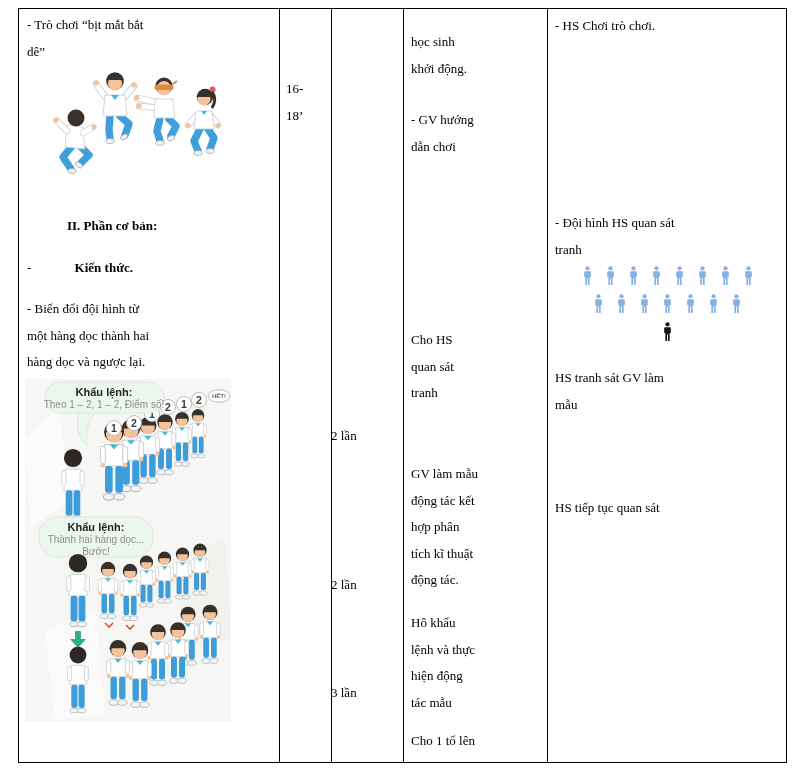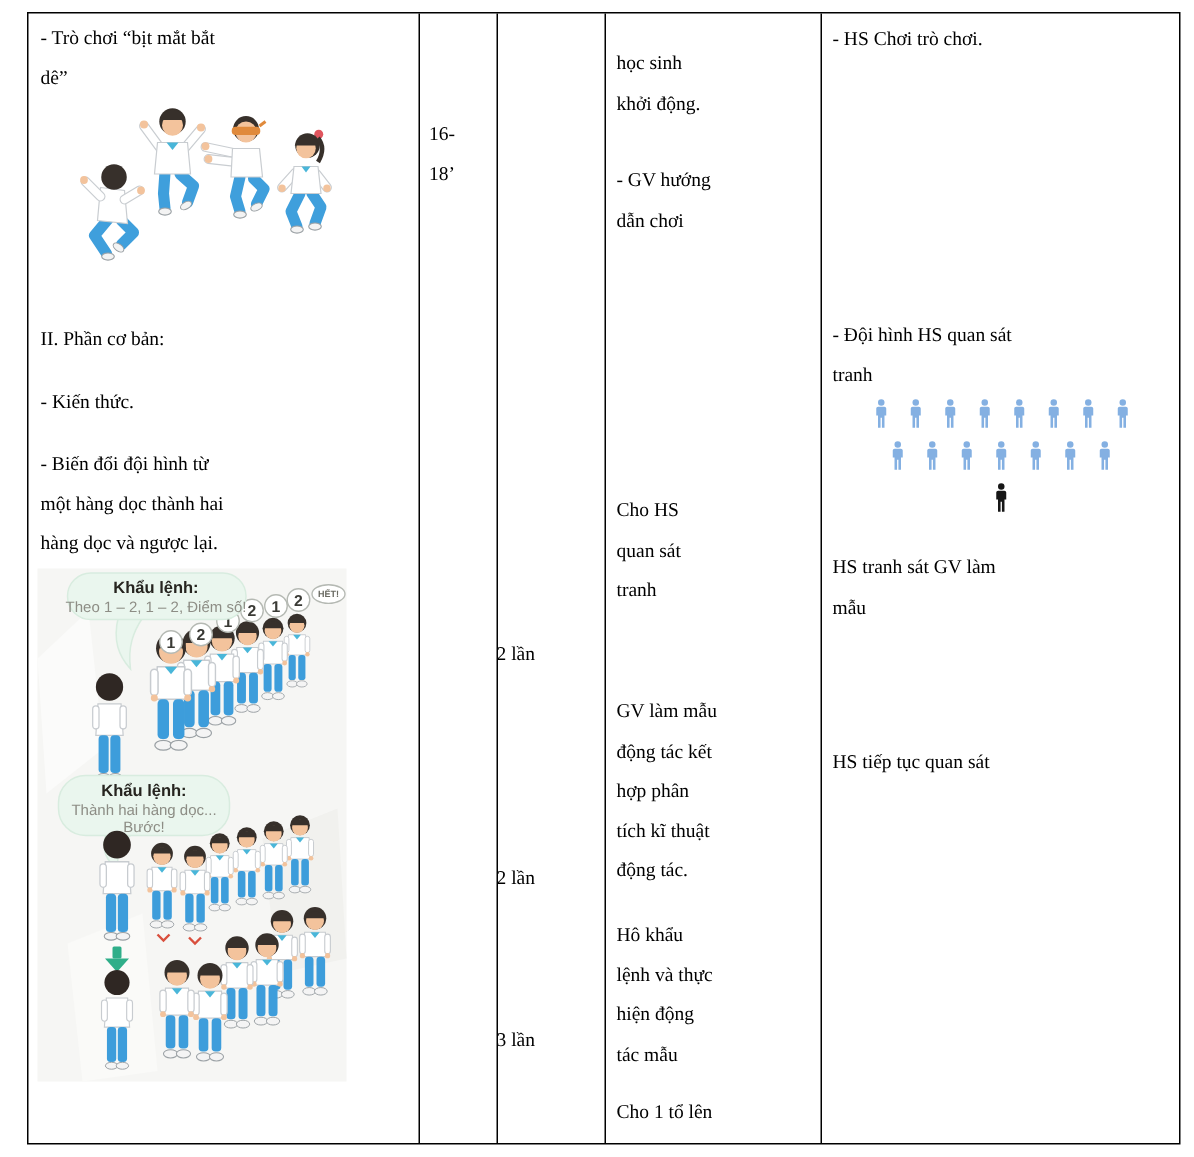--- a/index.html
+++ b/index.html
@@ -1,21 +1,21 @@
 <!DOCTYPE html>
 <html><head>
 <meta charset="utf-8">
 <style>
   html,body{margin:0;padding:0;background:#fff;}
   #page{position:relative;width:796px;height:771px;background:#fff;overflow:hidden;
         font-family:"Liberation Serif",serif;color:#000;}
   #tbl{position:absolute;left:18px;top:8px;width:767px;height:753px;border:1px solid #000;}
   .vsep{position:absolute;top:0;bottom:0;width:0;border-left:1px solid #000;}
   .t{position:absolute;font-size:13px;line-height:26.5px;white-space:pre-line;}
-  .b{font-weight:normal;}
+  .b{font-weight:bold;margin-left:40px;}
   .rep{left:312px;width:72px;text-align:left;}
   .c4{left:392px;width:132px;}
   .c5{left:536px;width:228px;}
   svg{display:block;overflow:visible;}
   
   .armo{stroke:#c9cdd1;stroke-width:6.6;fill:none;stroke-linecap:round;stroke-linejoin:round}
   .armw{stroke:#ffffff;stroke-width:5;fill:none;stroke-linecap:round;stroke-linejoin:round}
   .legb{stroke:#3f9fdc;stroke-width:7.4;fill:none;stroke-linecap:round;stroke-linejoin:round}
   .shoe{fill:#f3f3f3;stroke:#9aa0a4;stroke-width:0.7}
   .hand{fill:#f3c39c}

